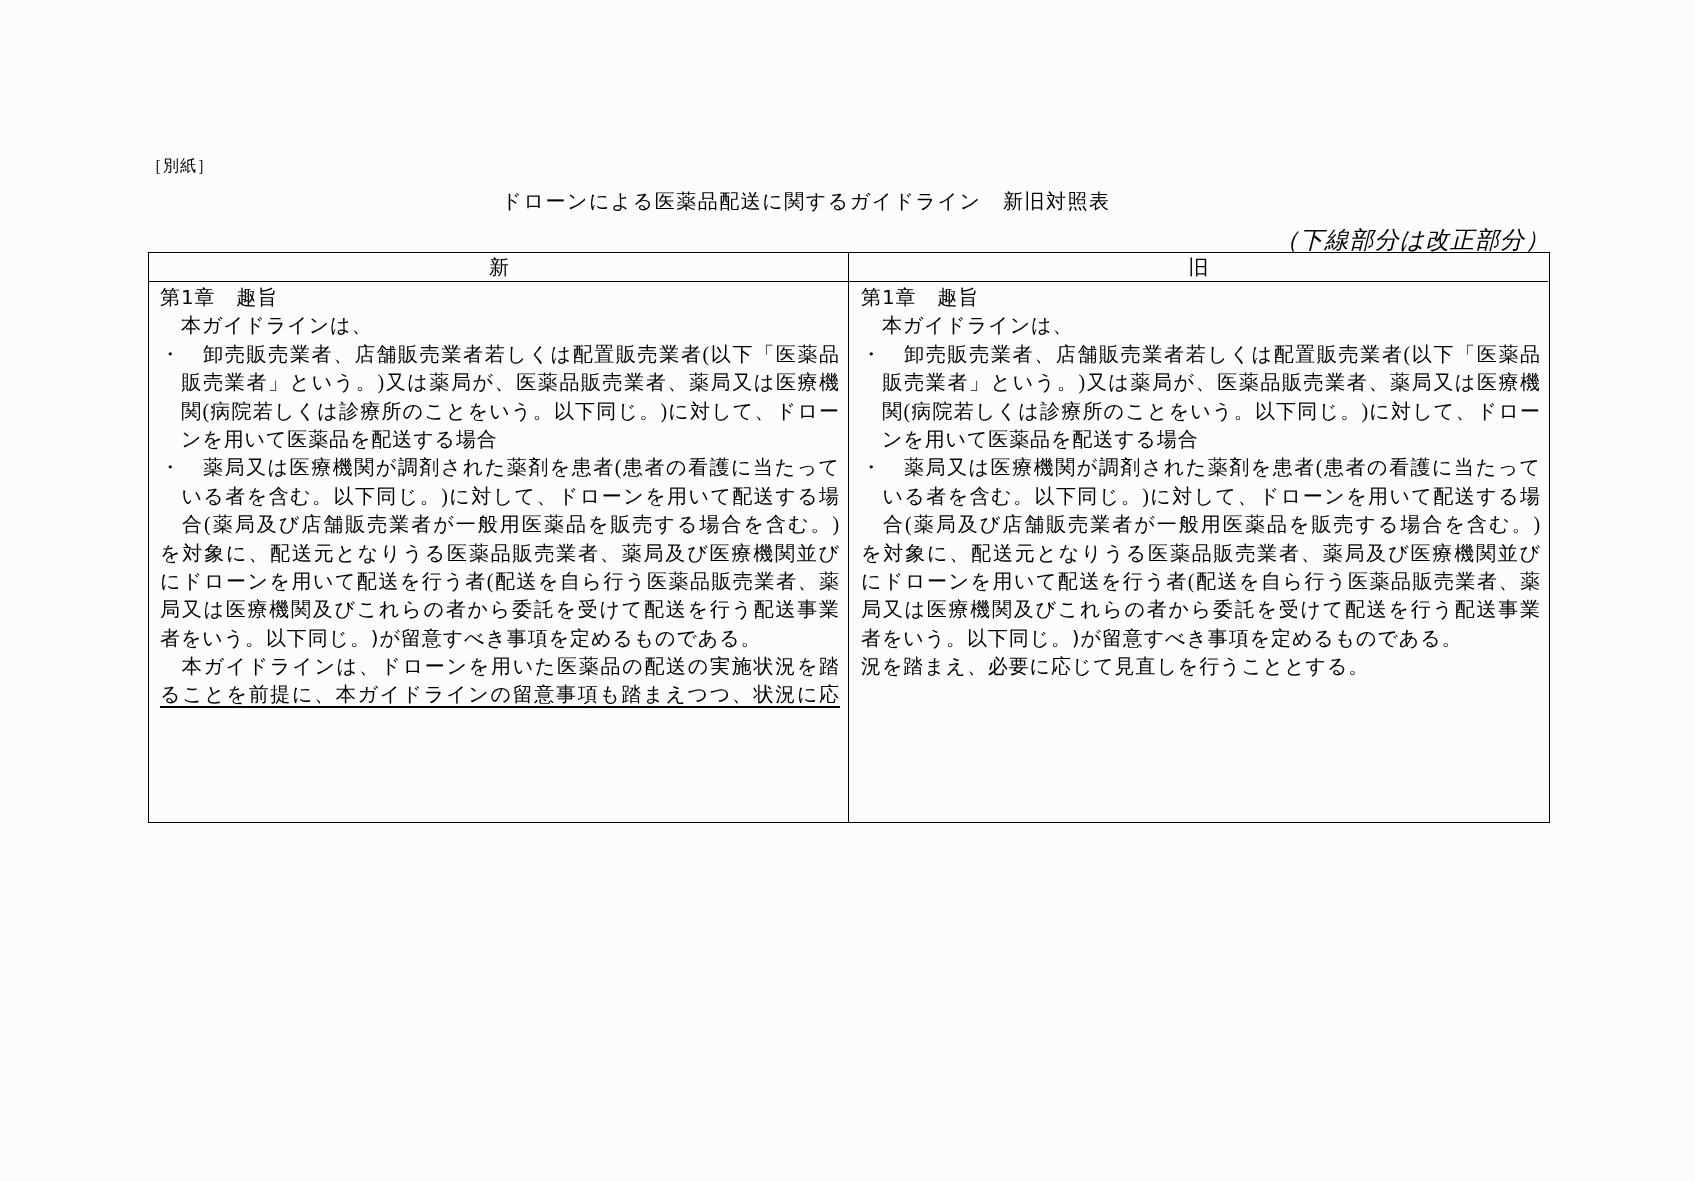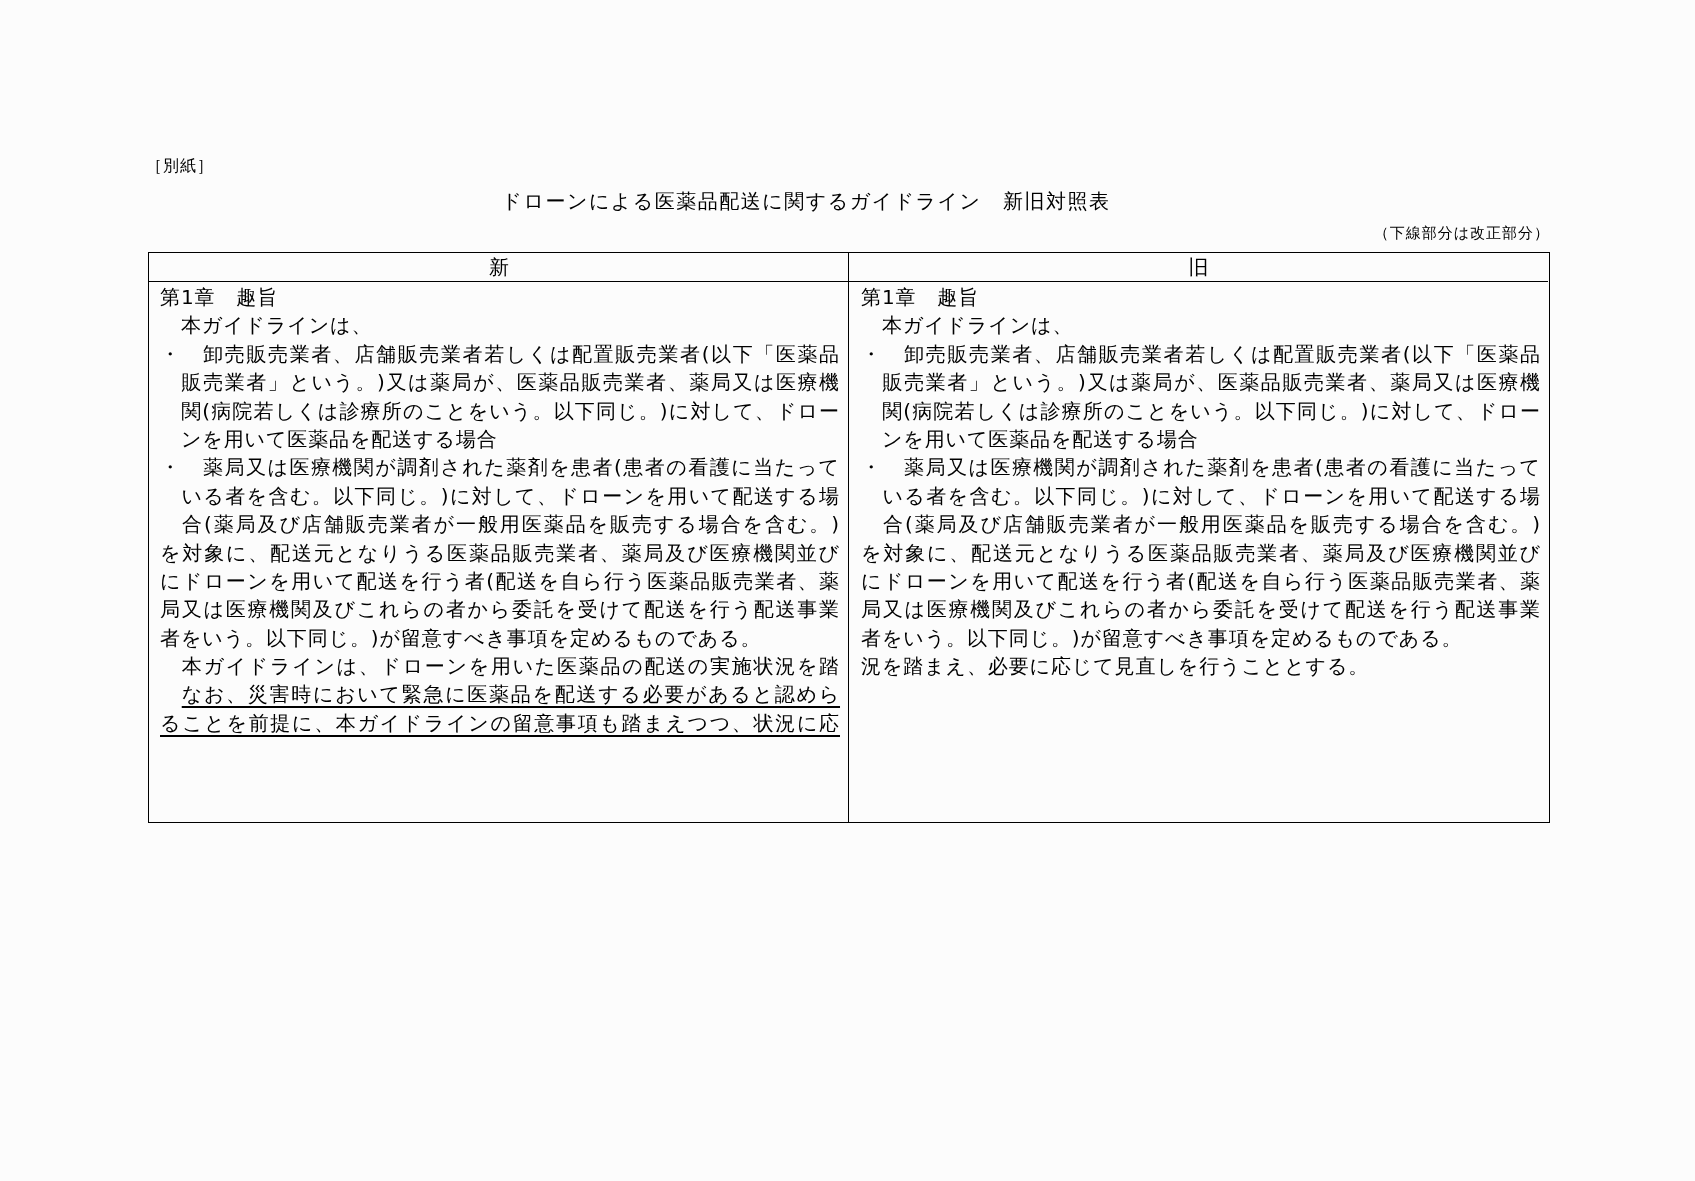--- a/index.html
+++ b/index.html
@@ -16,21 +16,21 @@
     font-size: 16px; letter-spacing: 1px;
   }
   .doc-title {
     position: absolute; left: 0; width: 1462px; top: 188px;
     text-align: center; font-size: 20px; letter-spacing: 1.5px;
     padding-left: 0;
   }
   .doc-title span { margin-left: 150px; }
   .doc-note {
     position: absolute; right: 145px; top: 224px;
-    font-size: 15px; letter-spacing: 1px;
+    font-size: 24px; letter-spacing: 1px; font-style: italic;
   }
   .compare-table {
     position: absolute; left: 148px; top: 252px;
     width: 1402px; height: 571px;
     border: 1.5px solid #000; box-sizing: border-box;
   }
   .col-header {
     position: absolute; top: 0; height: 29px;
     border-bottom: 1.5px solid #000; box-sizing: border-box;
     text-align: center; font-size: 20px; line-height: 28px;
@@ -44,21 +44,21 @@
   .col-body {
     position: absolute; top: 30px;
     font-size: 20px; line-height: 28.4px;
   }
   .col-body.new { left: 11px; width: 680px; }
   .col-body.old { left: 712px; width: 680px; }
   .line {
     white-space: nowrap; height: 28.4px;
     letter-spacing: 0.9px;
   }
-  .line.just { text-align-last: justify; text-align: justify; }
+  .line.just { text-align-last: justify; text-align: justify; font-family: Liberation Serif, serif; }
   .u { text-decoration: underline; text-decoration-thickness: 2px; text-underline-offset: 5px; }
 </style>
 </head>
 <body>
 
 <div class="attachment-label">［別紙］</div>
 <div class="doc-title"><span>ドローンによる医薬品配送に関するガイドライン　新旧対照表</span></div>
 <div class="doc-note">（下線部分は改正部分）</div>
 
 <div class="compare-table">
@@ -73,21 +73,20 @@
       <div class="line just"><span>　関(病院若しくは診療所のことをいう。以下同じ。)に対して、ドロー</span></div>
       <div class="line"><span>　ンを用いて医薬品を配送する場合</span></div>
       <div class="line just"><span>・　薬局又は医療機関が調剤された薬剤を患者(患者の看護に当たって</span></div>
       <div class="line just"><span>　いる者を含む。以下同じ。)に対して、ドローンを用いて配送する場</span></div>
       <div class="line just"><span>　合(薬局及び店舗販売業者が一般用医薬品を販売する場合を含む。)</span></div>
       <div class="line just"><span>を対象に、配送元となりうる医薬品販売業者、薬局及び医療機関並び</span></div>
       <div class="line just"><span>にドローンを用いて配送を行う者(配送を自ら行う医薬品販売業者、薬</span></div>
       <div class="line just"><span>局又は医療機関及びこれらの者から委託を受けて配送を行う配送事業</span></div>
       <div class="line"><span>者をいう。以下同じ。)が留意すべき事項を定めるものである。</span></div>
       <div class="line just"><span>　本ガイドラインは、ドローンを用いた医薬品の配送の実施状況を踏</span></div>
-      <div class="line just"><span>　</span><span class="u">なお、災害時において緊急に医薬品を配送する必要があると認めら</span></div>
       <div class="line just"><span class="u">ることを前提に、本ガイドラインの留意事項も踏まえつつ、状況に応</span></div>
     </div>
   <div class="col-body old">
       <div class="line"><span>第1章　趣旨</span></div>
       <div class="line"><span>　本ガイドラインは、</span></div>
       <div class="line just"><span>・　卸売販売業者、店舗販売業者若しくは配置販売業者(以下「医薬品</span></div>
       <div class="line just"><span>　販売業者」という。)又は薬局が、医薬品販売業者、薬局又は医療機</span></div>
       <div class="line just"><span>　関(病院若しくは診療所のことをいう。以下同じ。)に対して、ドロー</span></div>
       <div class="line"><span>　ンを用いて医薬品を配送する場合</span></div>
       <div class="line just"><span>・　薬局又は医療機関が調剤された薬剤を患者(患者の看護に当たって</span></div>

